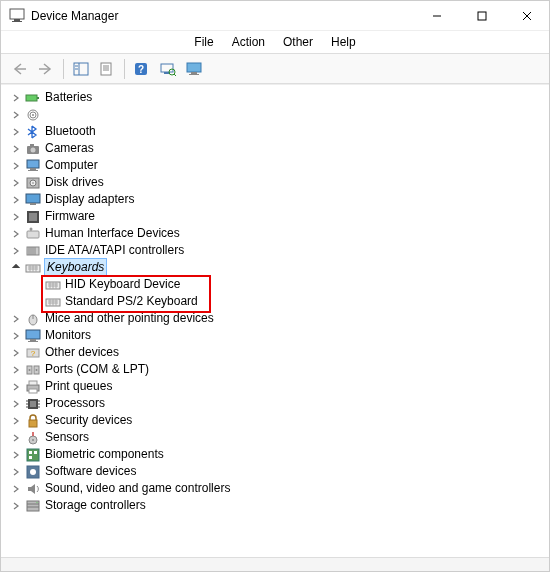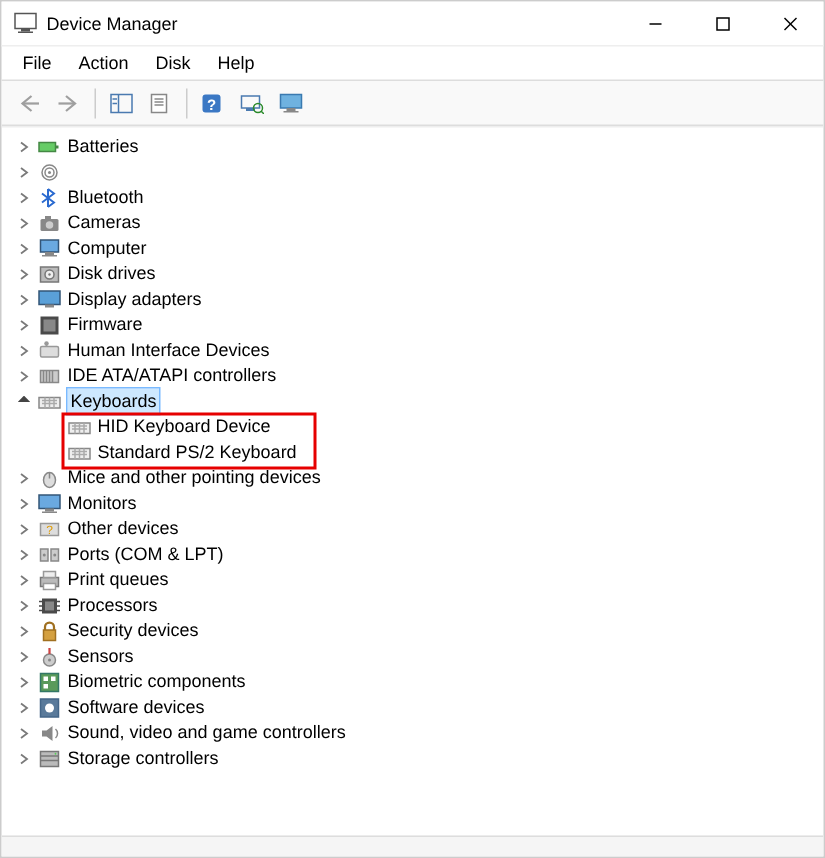--- a/index.html
+++ b/index.html
@@ -31,20 +31,21 @@
       align-items: center;
       justify-content: center;
       font-size: 14px;
       font-family: sans-serif;
     }
     .menubar {
       display: flex;
       gap: 2px;
       padding: 2px 6px;
       border-bottom: 1px solid #ddd;
+      justify-content: center;
     }
     .menubar span { padding: 2px 8px; }
     .toolbar {
       display: flex;
       align-items: center;
       gap: 4px;
       padding: 3px 8px;
       border-bottom: 1px solid #ddd;
       background: #f9f9f9;
       height: 30px;
@@ -93,20 +94,21 @@
       width: 16px;
       height: 16px;
       margin-right: 4px;
       flex-shrink: 0;
     }
     .row .label { font-size: 12px; }
     .row.selected .label {
       background: #cde8ff;
       outline: 1px solid #7abaff;
       padding: 0 2px;
+      font-style: italic;
     }
     .children {
       padding-left: 20px;
       list-style: none;
     }
     .highlight-box {
       position: absolute;
       border: 2px solid #e60000;
       pointer-events: none;
     }
@@ -144,21 +146,21 @@
           <line x1="1" y1="1" x2="9" y2="9" stroke="#000"></line>
           <line x1="9" y1="1" x2="1" y2="9" stroke="#000"></line>
         </svg>
     </div>
   </div>
 </div>
 
 <div class="menubar">
   <span>File</span>
   <span>Action</span>
-  <span>Disk</span>
+  <span>Other</span>
   <span>Help</span>
 </div>
 
 <div class="toolbar">
   <div class="tbtn disabled">
     <svg width="16" height="14">
         <path d="M9 2 L3 7 L9 12" fill="none" stroke="#333" stroke-width="1.5"></path>
         <line x1="3" y1="7" x2="14" y2="7" stroke="#333" stroke-width="1.5"></line>
       </svg>
   </div>

